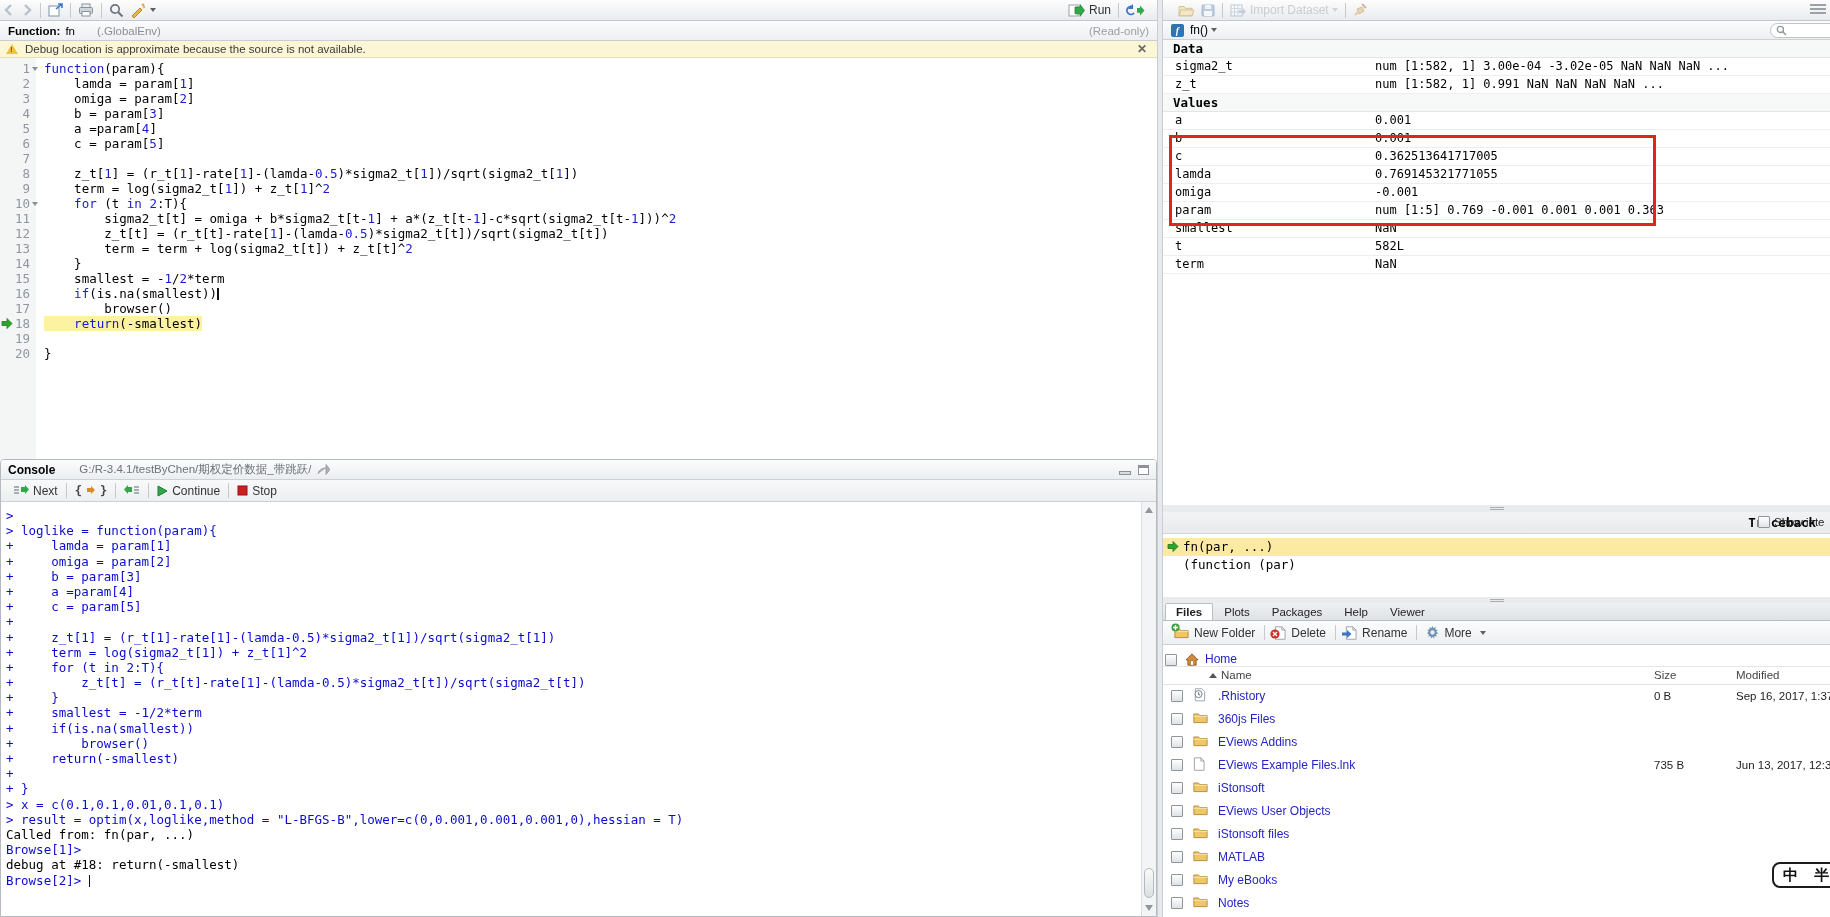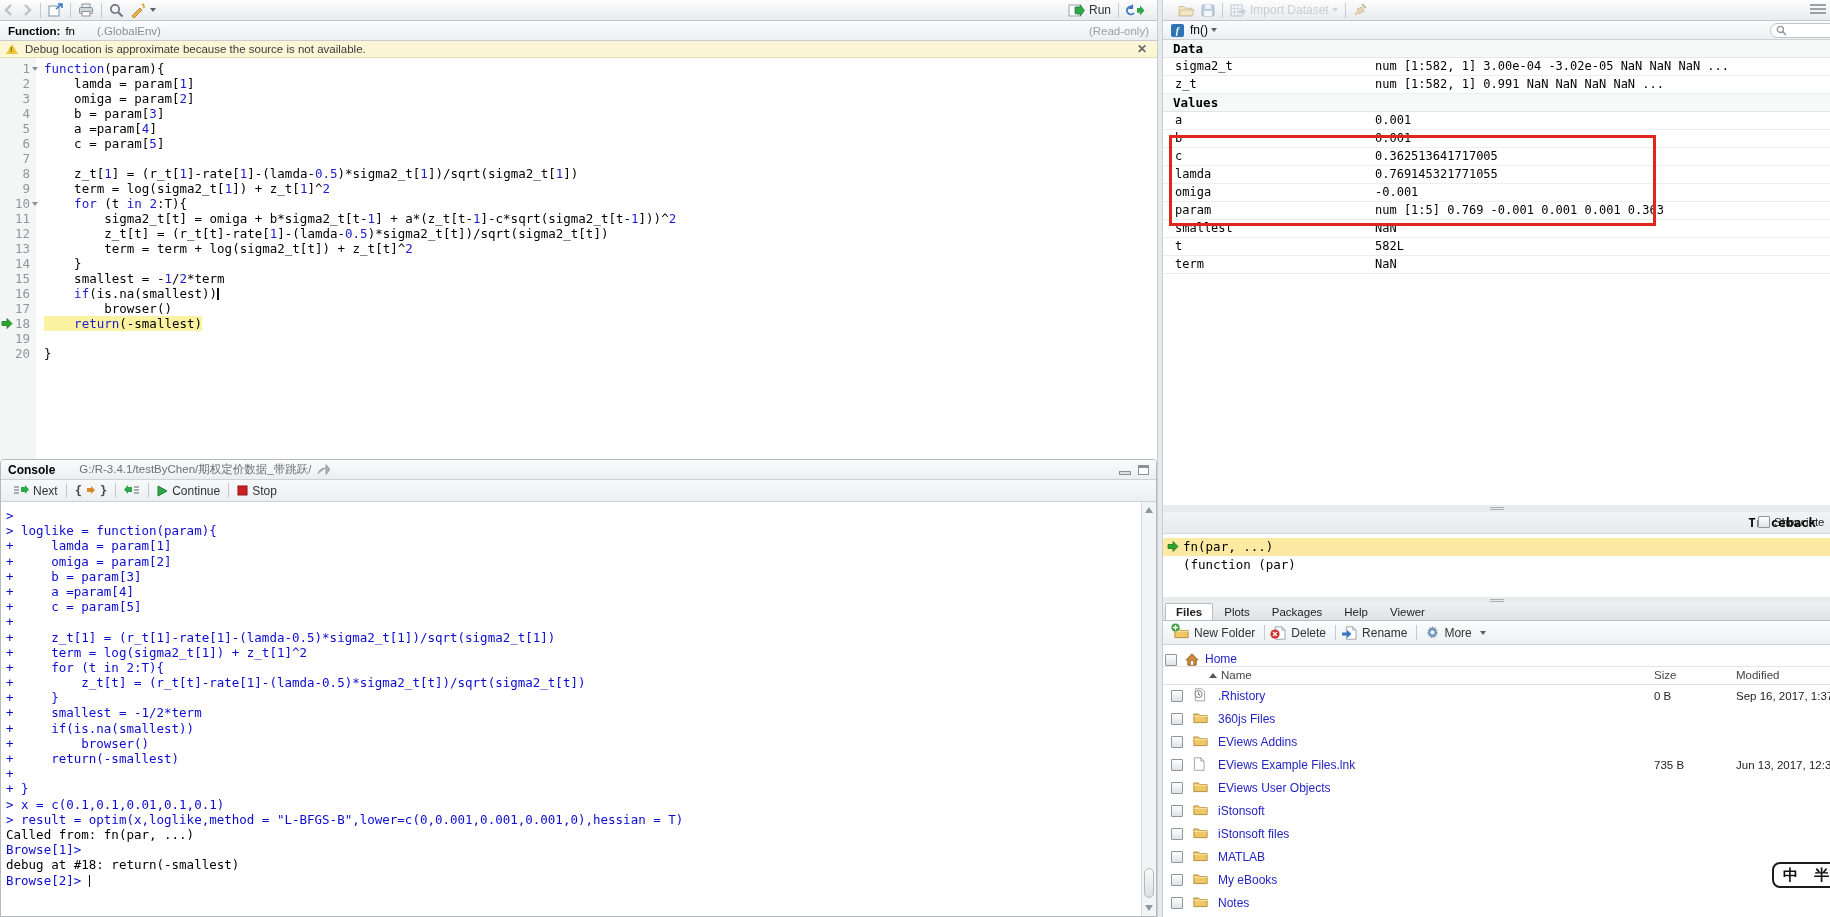--- a/index.html
+++ b/index.html
@@ -601,33 +601,33 @@
             <span class="fmod">Jun 13, 2017, 12:3</span>
           </div>
           <div class="frow">
             <span class="cb"></span>
             <span class="ficon">
               <svg width="15" height="13" viewBox="0 0 17 13">
                 <path d="M1 2.5 h5.2 l1.4 1.8 H16 v8 H1z" fill="#f0c766" stroke="#ad852f"></path>
                 <path d="M1 5.2 h15" stroke="#f8e0a0" stroke-width="1.4"></path>
               </svg>
             </span>
+            <span class="fname">iStonsoft</span>
+            <span class="fsize"></span>
+            <span class="fmod"></span>
+          </div>
+          <div class="frow">
+            <span class="cb"></span>
+            <span class="ficon">
+              <svg width="15" height="13" viewBox="0 0 17 13">
+                <path d="M1 2.5 h5.2 l1.4 1.8 H16 v8 H1z" fill="#f0c766" stroke="#ad852f"></path>
+                <path d="M1 5.2 h15" stroke="#f8e0a0" stroke-width="1.4"></path>
+              </svg>
+            </span>
             <span class="fname">EViews User Objects</span>
-            <span class="fsize"></span>
-            <span class="fmod"></span>
-          </div>
-          <div class="frow">
-            <span class="cb"></span>
-            <span class="ficon">
-              <svg width="15" height="13" viewBox="0 0 17 13">
-                <path d="M1 2.5 h5.2 l1.4 1.8 H16 v8 H1z" fill="#f0c766" stroke="#ad852f"></path>
-                <path d="M1 5.2 h15" stroke="#f8e0a0" stroke-width="1.4"></path>
-              </svg>
-            </span>
-            <span class="fname">iStonsoft</span>
             <span class="fsize"></span>
             <span class="fmod"></span>
           </div>
           <div class="frow">
             <span class="cb"></span>
             <span class="ficon">
               <svg width="15" height="13" viewBox="0 0 17 13">
                 <path d="M1 2.5 h5.2 l1.4 1.8 H16 v8 H1z" fill="#f0c766" stroke="#ad852f"></path>
                 <path d="M1 5.2 h15" stroke="#f8e0a0" stroke-width="1.4"></path>
               </svg>

